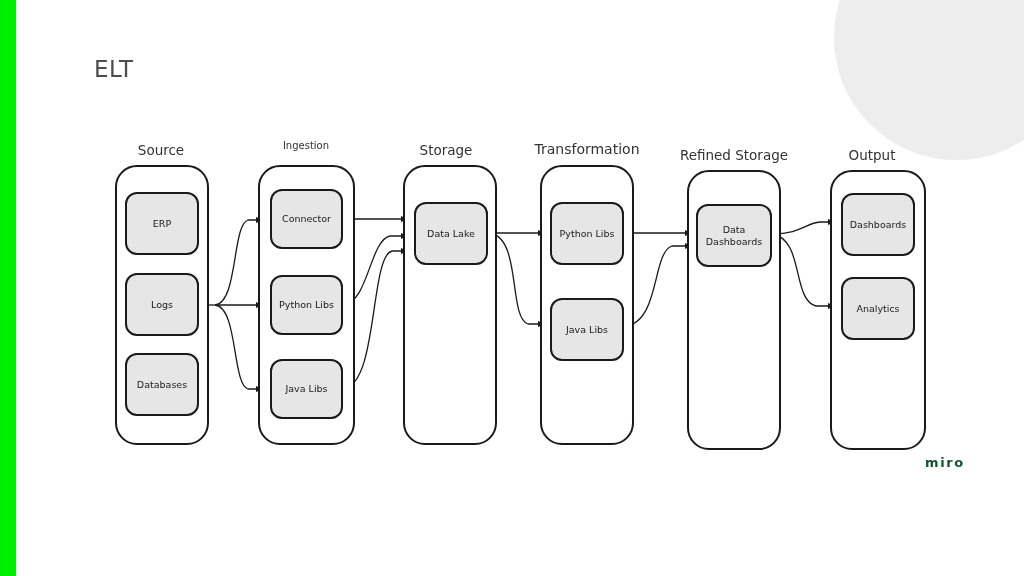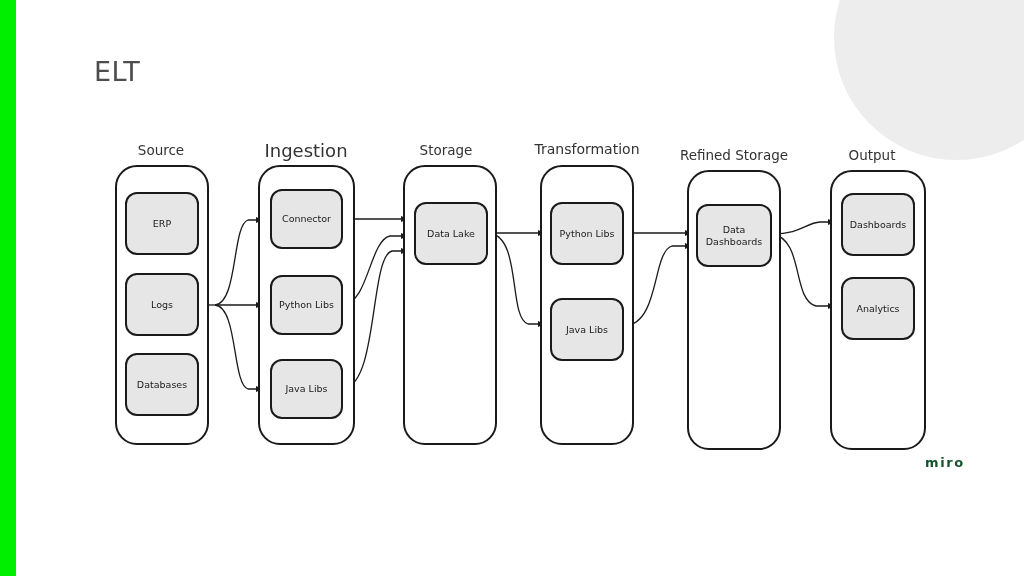--- a/index.html
+++ b/index.html
@@ -35,21 +35,21 @@
     left: 0;
     top: 0;
     width: 16px;
     height: 576px;
     background: #00ef00;
   }
   #slide-title {
     position: absolute;
     left: 94px;
     top: 58px;
-    font-size: 27px;
+    font-size: 23px;
     font-weight: 400;
     color: #4d4d4d;
     letter-spacing: 0.4px;
     line-height: 1;
   }
   #watermark {
     position: absolute;
     left: 925px;
     top: 455px;
     font-size: 13px;
@@ -136,21 +136,21 @@
 
         <path d="M625,233 L691,233" marker-end="url(#arrowhead)"></path>
         <path d="M625,326 C660,323 652,252 672,246 L691,246" marker-end="url(#arrowhead)"></path>
 
         <path d="M773,234 C800,234 806,223 820,222 L834,222" marker-end="url(#arrowhead)"></path>
         <path d="M773,234 C804,240 792,300 816,306 L834,306" marker-end="url(#arrowhead)"></path>
       </g>
     </svg>
 
     <div class="col-header" style="left:161px; top:142px;">Source</div>
-    <div class="col-header" style="left:306px; top:140px; font-size:18px;">Ingestion</div>
+    <div class="col-header" style="left:306px; top:140px; font-size:10px;">Ingestion</div>
     <div class="col-header" style="left:446px; top:142px;">Storage</div>
     <div class="col-header" style="left:587px; top:141px; font-size:14px;">Transformation</div>
     <div class="col-header" style="left:734px; top:147px;">Refined Storage</div>
     <div class="col-header" style="left:872px; top:147px;">Output</div>
 
     <div class="lane" style="left:115px; top:165px; width:94px; height:280px;"></div>
     <div class="lane" style="left:258px; top:165px; width:97px; height:280px;"></div>
     <div class="lane" style="left:403px; top:165px; width:94px; height:280px;"></div>
     <div class="lane" style="left:540px; top:165px; width:94px; height:280px;"></div>
     <div class="lane" style="left:687px; top:170px; width:94px; height:280px;"></div>

